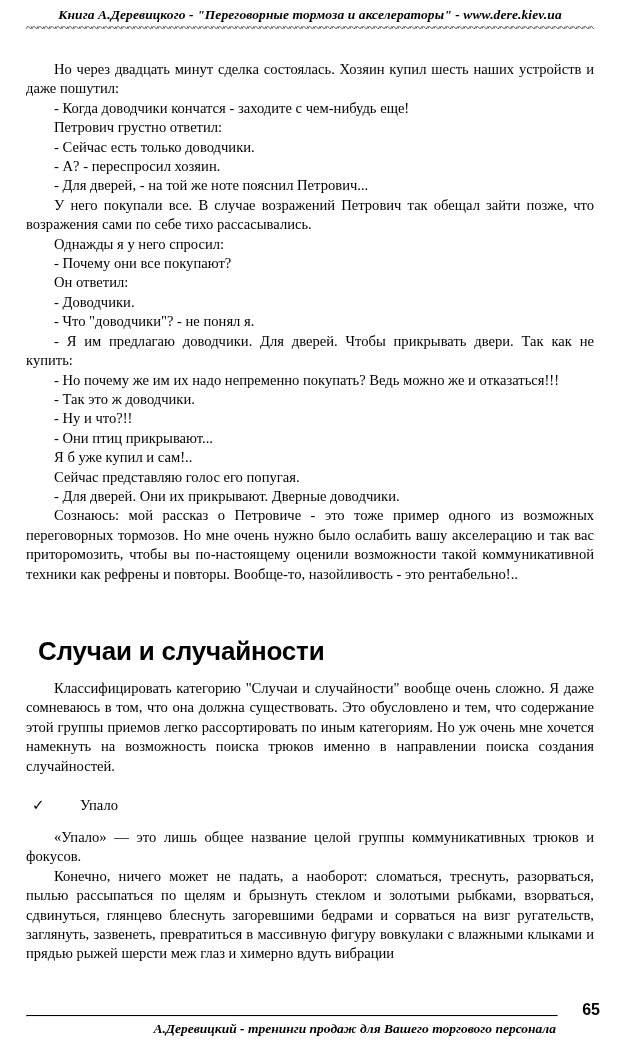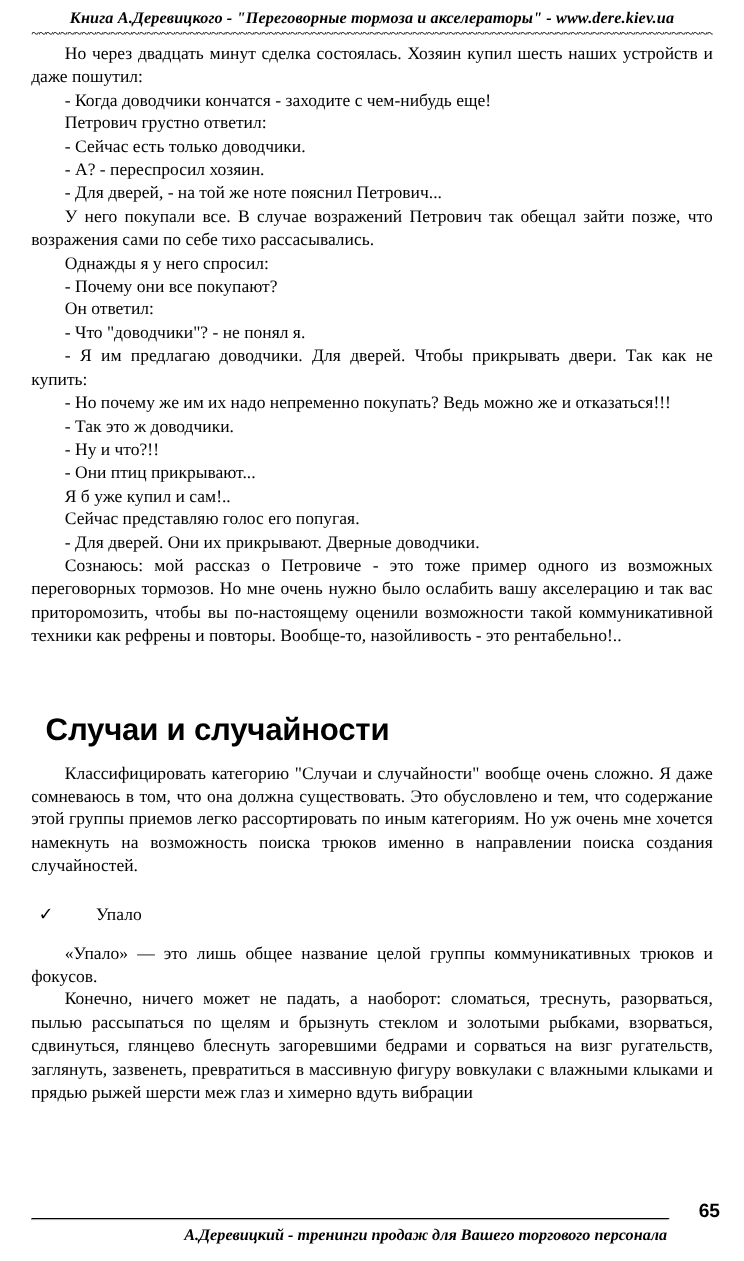--- a/index.html
+++ b/index.html
@@ -38,21 +38,21 @@
     font-family: "Liberation Serif", serif;
     font-size: 12px;
     letter-spacing: -0.5px;
     margin-top: -2px;
     color: #000;
     overflow: hidden;
     white-space: nowrap;
   }
   
   .body-block {
-    margin-top: 0;
+    margin-top: 24px;
     font-size: 14.6px;
     line-height: 1.33;
     text-align: justify;
   }
   .body-block p {
     margin: 0;
   }
   .p-ind {
     text-indent: 28px;
   }
@@ -135,20 +135,21 @@
     <p class="p-ind">Но через двадцать минут сделка состоялась. Хозяин купил шесть наших устройств и даже пошутил:</p>
     <p class="p-ind">- Когда доводчики кончатся - заходите с чем-нибудь еще!</p>
     <p class="p-ind">Петрович грустно ответил:</p>
     <p class="p-ind">- Сейчас есть только доводчики.</p>
     <p class="p-ind">- А? - переспросил хозяин.</p>
     <p class="p-ind">- Для дверей, - на той же ноте пояснил Петрович...</p>
     <p class="p-ind">У него покупали все. В случае возражений Петрович так обещал зайти позже, что возражения сами по себе тихо рассасывались.</p>
     <p class="p-ind">Однажды я у него спросил:</p>
     <p class="p-ind">- Почему они все покупают?</p>
     <p class="p-ind">Он ответил:</p>
+    <p class="p-ind">- Доводчики.</p>
     <p class="p-ind">- Что "доводчики"? - не понял я.</p>
     <p class="p-ind">- Я им предлагаю доводчики. Для дверей. Чтобы прикрывать двери. Так как не купить:</p>
     <p class="p-ind">- Но почему же им их надо непременно покупать? Ведь можно же и отказаться!!!</p>
     <p class="p-ind">- Так это ж доводчики.</p>
     <p class="p-ind">- Ну и что?!!</p>
     <p class="p-ind">- Они птиц прикрывают...</p>
     <p class="p-ind">Я б уже купил и сам!..</p>
     <p class="p-ind">Сейчас представляю голос его попугая.</p>
     <p class="p-ind">- Для дверей. Они их прикрывают. Дверные доводчики.</p>
     <p class="p-ind">Сознаюсь: мой рассказ о Петровиче - это тоже пример одного из возможных переговорных тормозов. Но мне очень нужно было ослабить вашу акселерацию и так вас приторомозить, чтобы вы по-настоящему оценили возможности такой коммуникативной техники как рефрены и повторы. Вообще-то, назойливость - это рентабельно!..</p>

